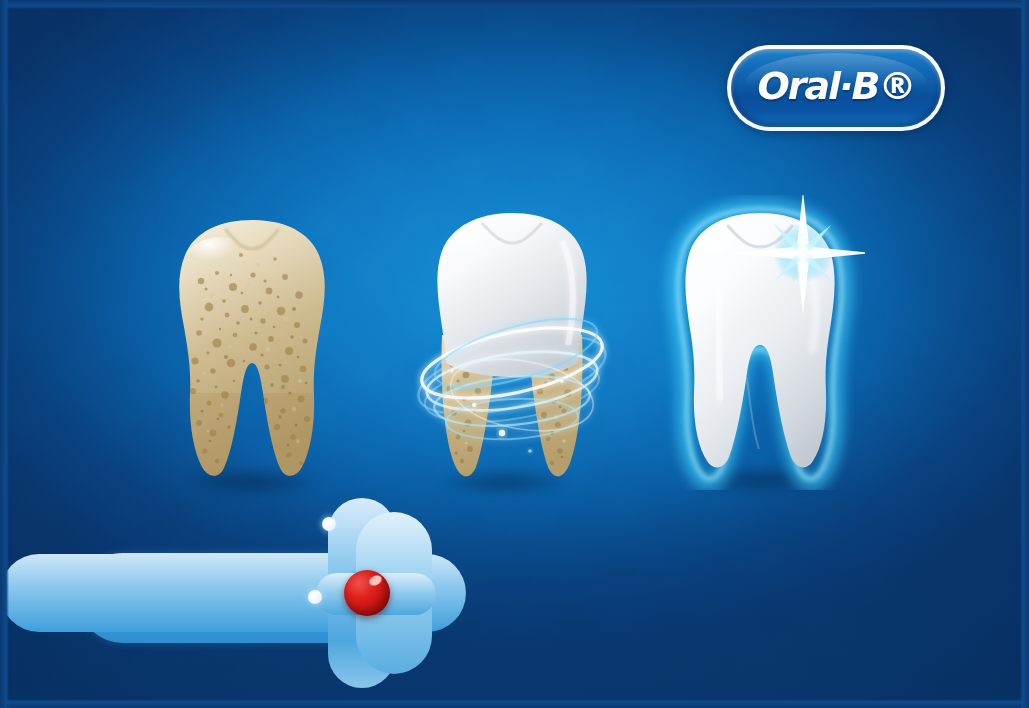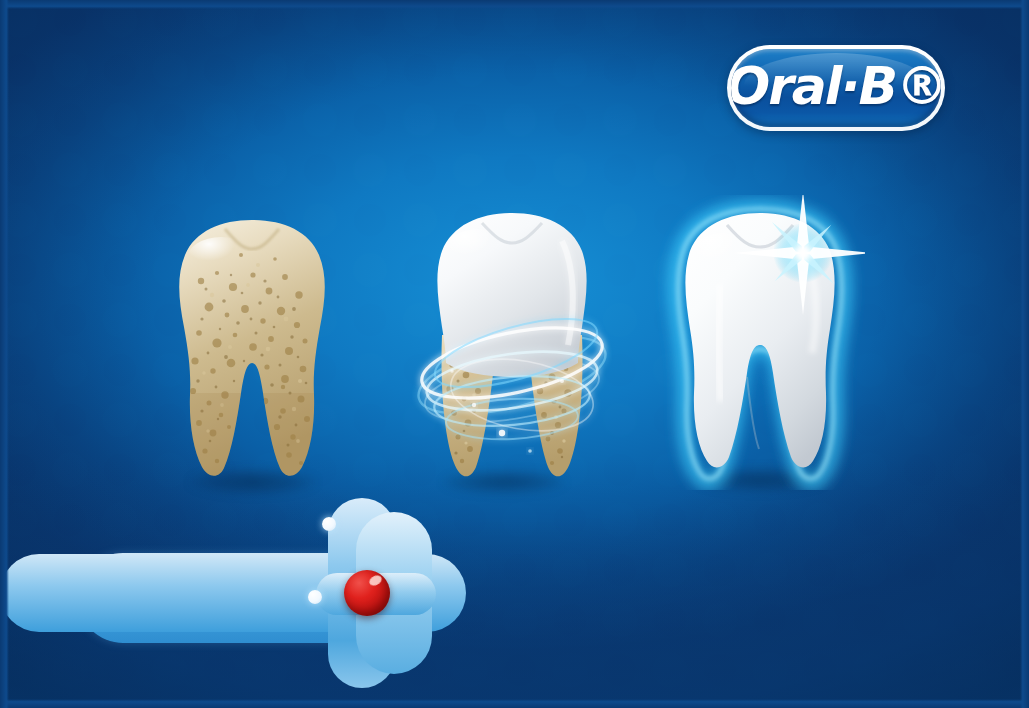--- a/index.html
+++ b/index.html
@@ -64,21 +64,21 @@
   .logo-inner::after{
     content:"";position:absolute;left:6%;top:5%;width:88%;height:42%;
     border-radius:50%/100% 100% 0 0;
     background:linear-gradient(to bottom,rgba(255,255,255,.22),rgba(255,255,255,0));
     pointer-events:none;
   }
   .logo-text{
     position:relative;
     font-family:"DejaVu Sans","Liberation Sans",sans-serif;
     font-weight:bold;font-style:italic;
-    font-size:52px;letter-spacing:-2.0px;
+    font-size:38px;letter-spacing:-2.0px;
     color:#ffffff;
     text-shadow:0 2px 2px rgba(0,25,60,.45);
     white-space:nowrap;
     transform:translateY(-2px);
     direction:ltr;
   }
 
   
   .tooth-wrap{position:absolute;}
   .tooth-shadow{

